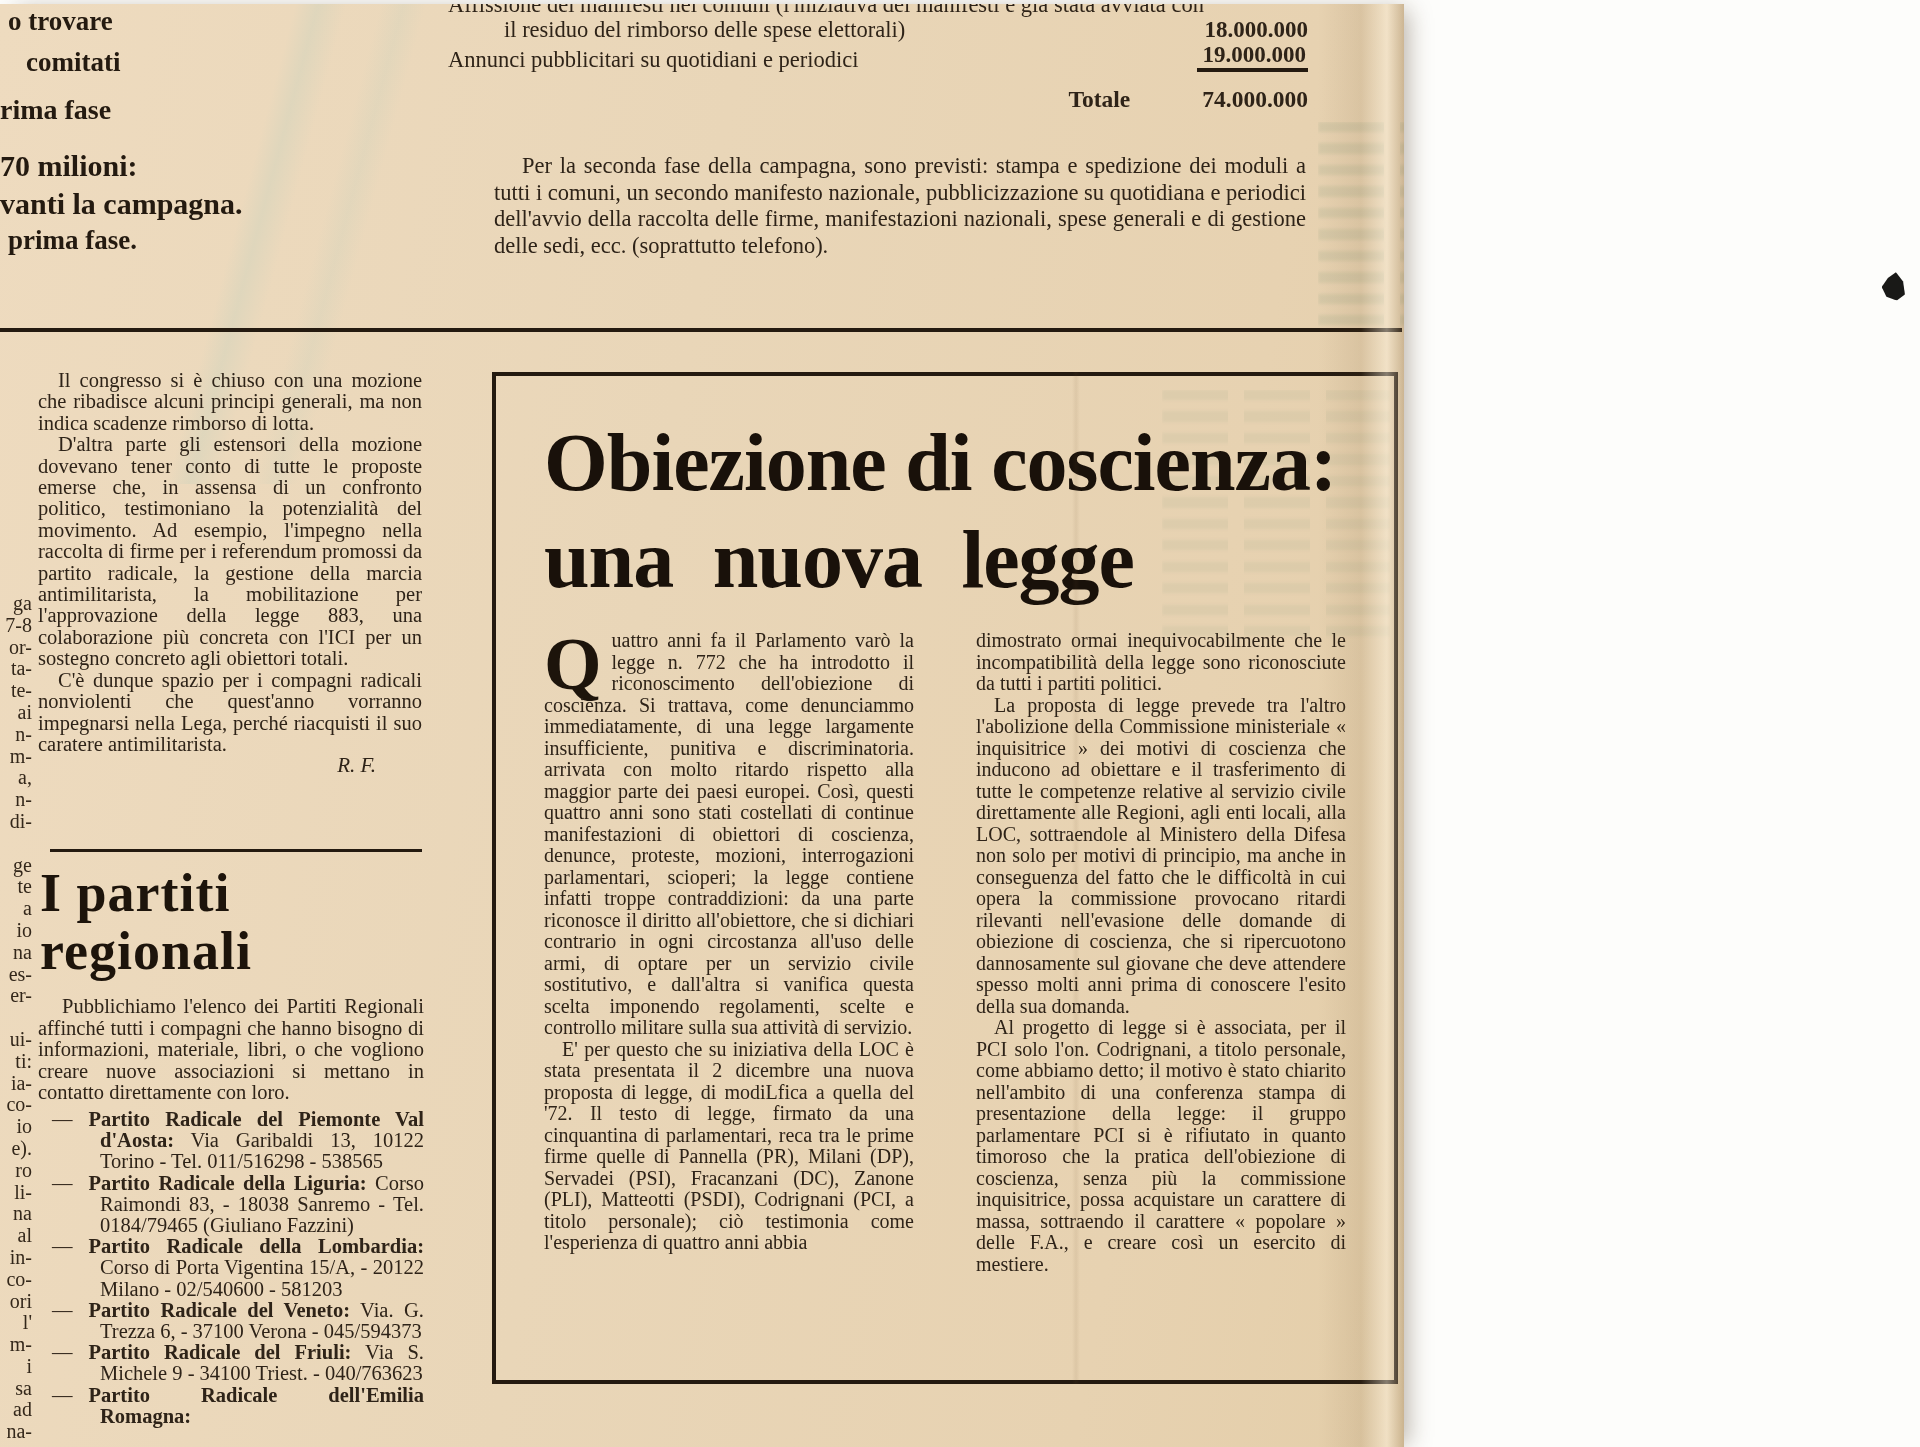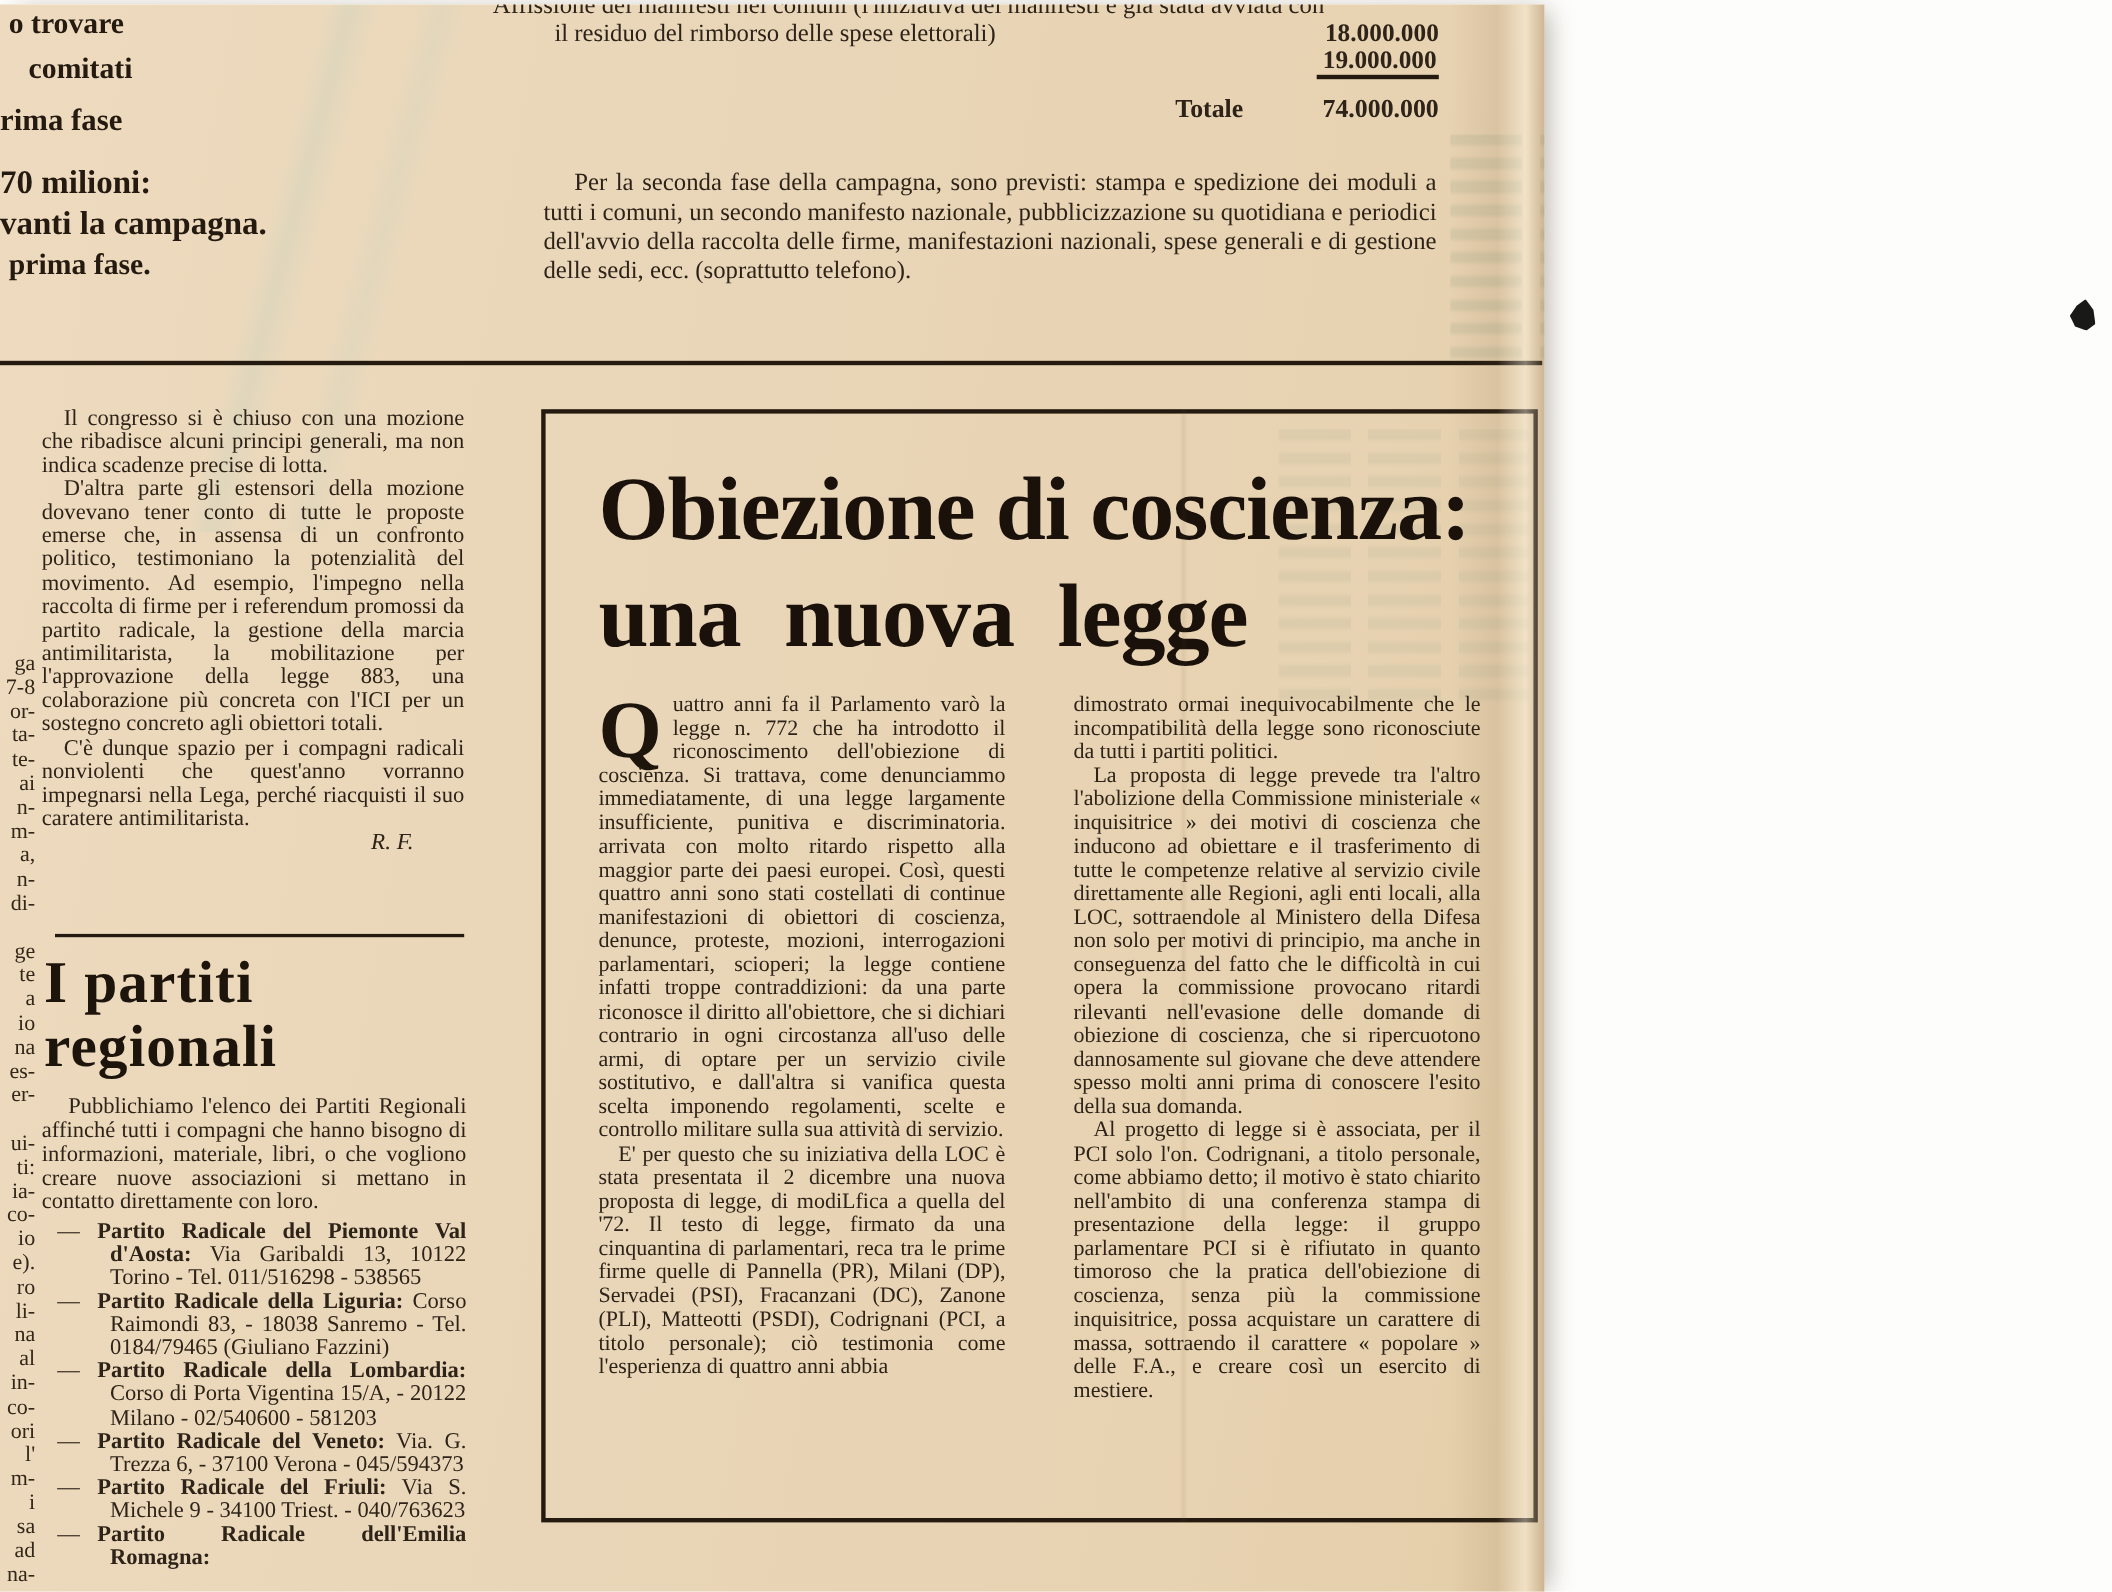--- a/index.html
+++ b/index.html
@@ -103,20 +103,21 @@
     <div class="masthead-frag" id="mh3">70 milioni:</div>
     <div class="masthead-frag" id="mh4">vanti la campagna.</div>
     <div class="masthead-frag" id="mh5">prima fase.</div>
 
     <div class="budget">
       <div class="b-row">
         <div class="b-label">Affissione dei manifesti nei comuni (l'iniziativa dei manifesti è già stata avviata con il residuo del rimborso delle spese elettorali)</div>
         <div class="b-amount">18.000.000</div>
       </div>
       <div class="b-row">
+        <div class="b-label single">Annunci pubblicitari su quotidiani e periodici</div>
         <div class="b-amount underlined">19.000.000</div>
       </div>
       <div class="b-total">
         <span>Totale</span>
         <span>74.000.000</span>
       </div>
     </div>
 
     <p class="second-phase">Per la seconda fase della campagna, sono previsti: stampa e spedizione dei moduli a tutti i comuni, un secondo manifesto nazionale, pubblicizzazione su quotidiana e periodici dell'avvio della raccolta delle firme, manifestazioni nazionali, spese generali e di gestione delle sedi, ecc. (soprattutto telefono).</p>
 
@@ -197,21 +198,21 @@
         <div class="edge-frag">i</div>
 
         <div class="edge-frag">sa</div>
 
         <div class="edge-frag">ad</div>
 
         <div class="edge-frag">na-</div>
       </div>
 
     <div class="left-col">
-      <p class="p-indent">Il congresso si è chiuso con una mozione che ribadisce alcuni principi generali, ma non indica scadenze precise di lotta.</p>
+      <p class="p-indent">Il congresso si è chiuso con una mozione che ribadisce alcuni principi generali, ma non indica scadenze rimborso di lotta.</p>
       <p class="p-indent">D'altra parte gli estensori della mozione dovevano tener conto di tutte le proposte emerse che, in assensa di un confronto politico, testimoniano la potenzialità del movimento. Ad esempio, l'impegno nella raccolta di firme per i referendum promossi da partito radicale, la gestione della marcia antimilitarista, la mobilitazione per l'approvazione della legge 883, una colaborazione più concreta con l'ICI per un sostegno concreto agli obiettori totali.</p>
       <p class="p-indent">C'è dunque spazio per i compagni radicali nonviolenti che quest'anno vorranno impegnarsi nella Lega, perché riacquisti il suo caratere antimilitarista.</p>
       <p class="signature">R. F.</p>
     </div>
 
     <div class="partiti">
       <div class="rule rule-left"></div>
       <h2>I partiti regionali</h2>
       <p class="intro">Pubblichiamo l'elenco dei Partiti Regionali affinché tutti i compagni che hanno bisogno di informazioni, materiale, libri, o che vogliono creare nuove associazioni si mettano in contatto direttamente con loro.</p>
       <div class="party-list">

